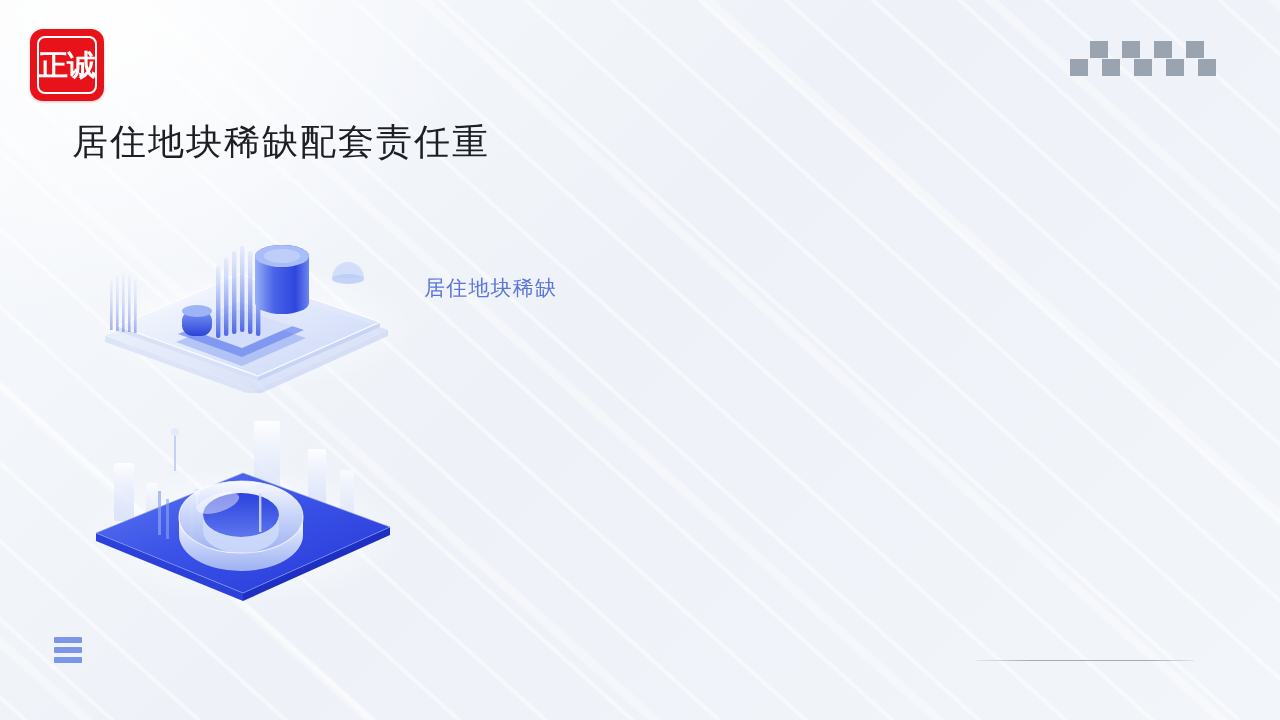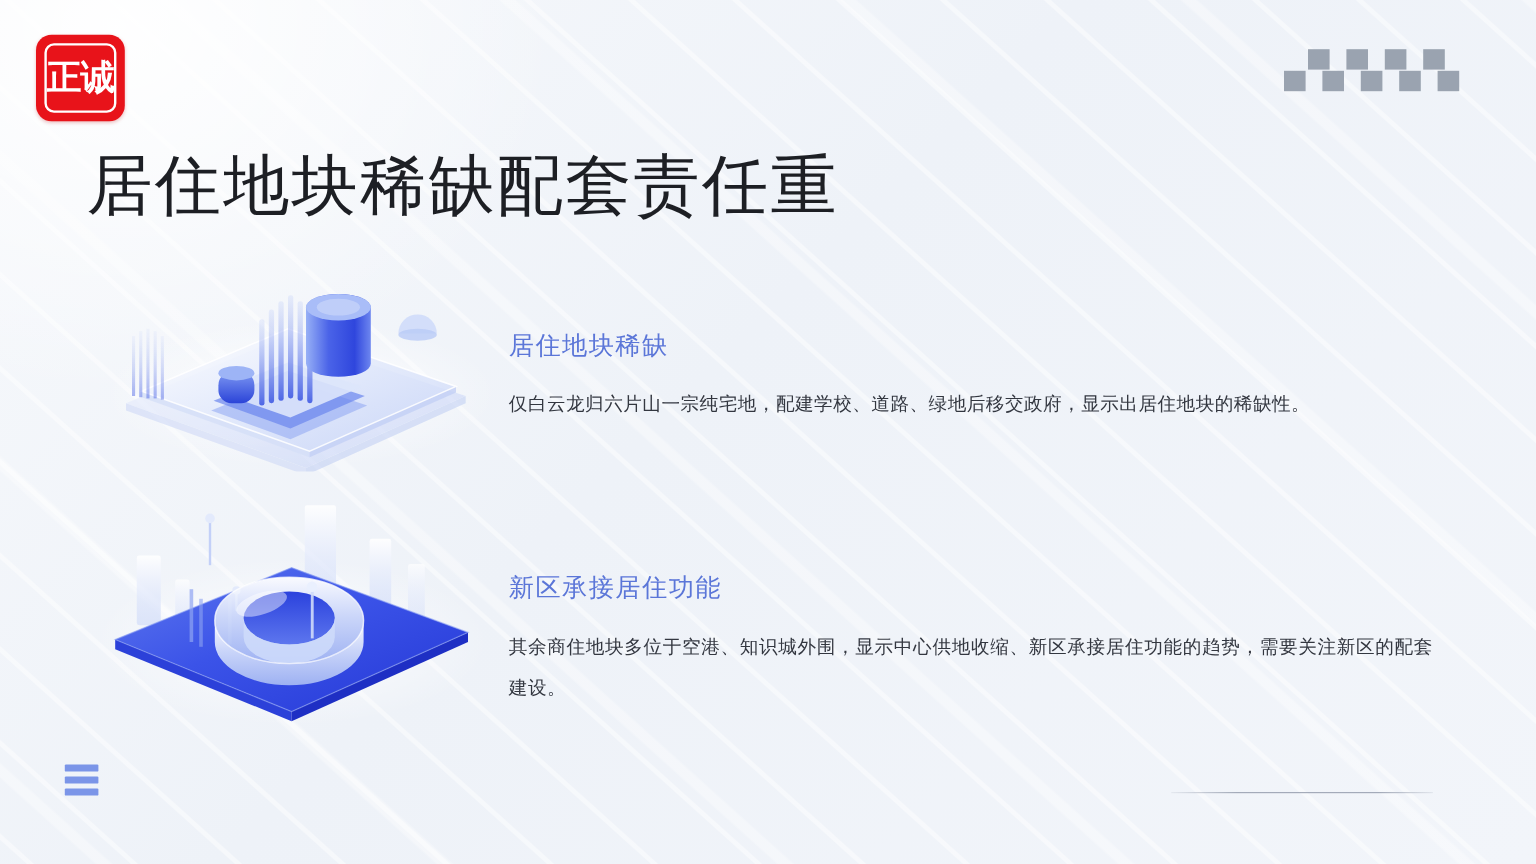--- a/index.html
+++ b/index.html
@@ -86,21 +86,21 @@
     display:block;
     width:18px; height:17px;
     background:#9aa3b0;
   }
   #deco i.up   { top:0; }
   #deco i.down { top:18px; }
 
   
   #title {
     position:absolute; left:72px; top:118px;
-    font-size:55px;
+    font-size:36px;
     letter-spacing:2px;
     color:#1d1f24;
     font-weight:500;
     white-space:nowrap;
   }
 
   
   .block { position:absolute; }
   .block .heading {
     font-size:21px;
@@ -322,27 +322,22 @@
       <rect x="181" y="75" width="2.4" height="42" fill="#cfdafa" opacity=".9"></rect>
       <circle cx="182" cy="74" r="4.4" fill="#eaf0fe"></circle>
 
       <rect x="96" y="18" width="2" height="38" fill="#c3d0f8"></rect>
       <circle cx="97" cy="17" r="4" fill="#e3eafc"></circle>
     </svg>
   </div>
 
   <div class="block" id="block1">
     <div class="heading">居住地块稀缺</div>
-    <div class="body">仅白云龙归六片山一宗纯宅地，配建学校、道路、绿地后移交政府，显示出居住地块的稀缺性。</div>
-  </div>
-
-  <div class="block" id="block2">
-    <div class="heading">新区承接居住功能</div>
-    <div class="body">其余商住地块多位于空港、知识城外围，显示中心供地收缩、新区承接居住功能的趋势，需要关注新区的配套建设。</div>
-  </div>
+  </div>
+
 
   <div id="menu-icon">
     <span></span>
     <span></span>
     <span></span>
   </div>
 
   <div id="rule"></div>
 
 </div>

